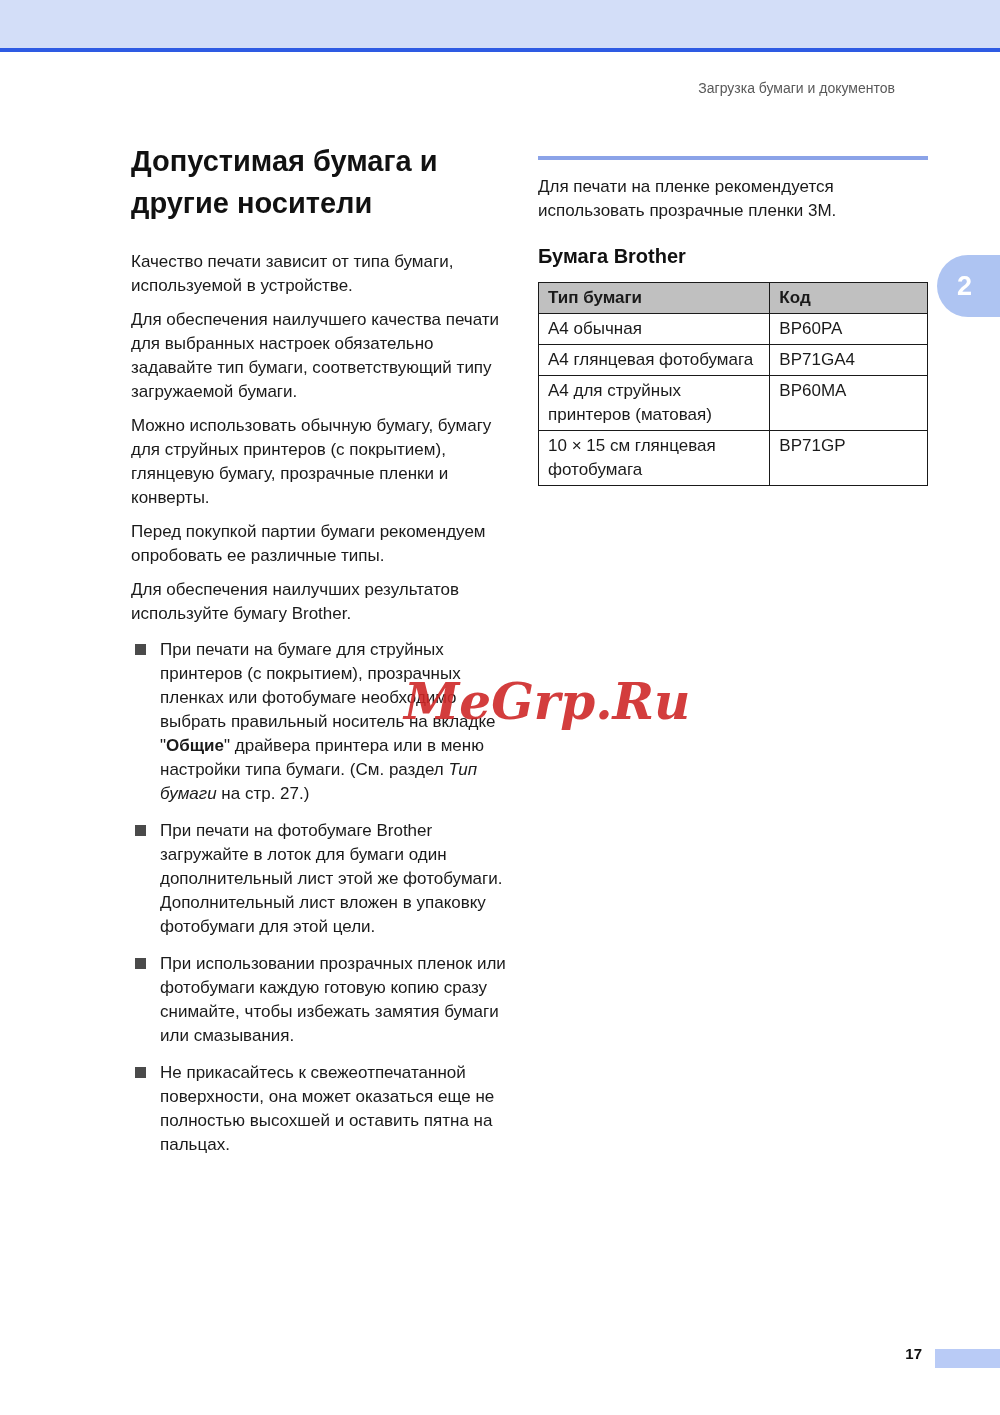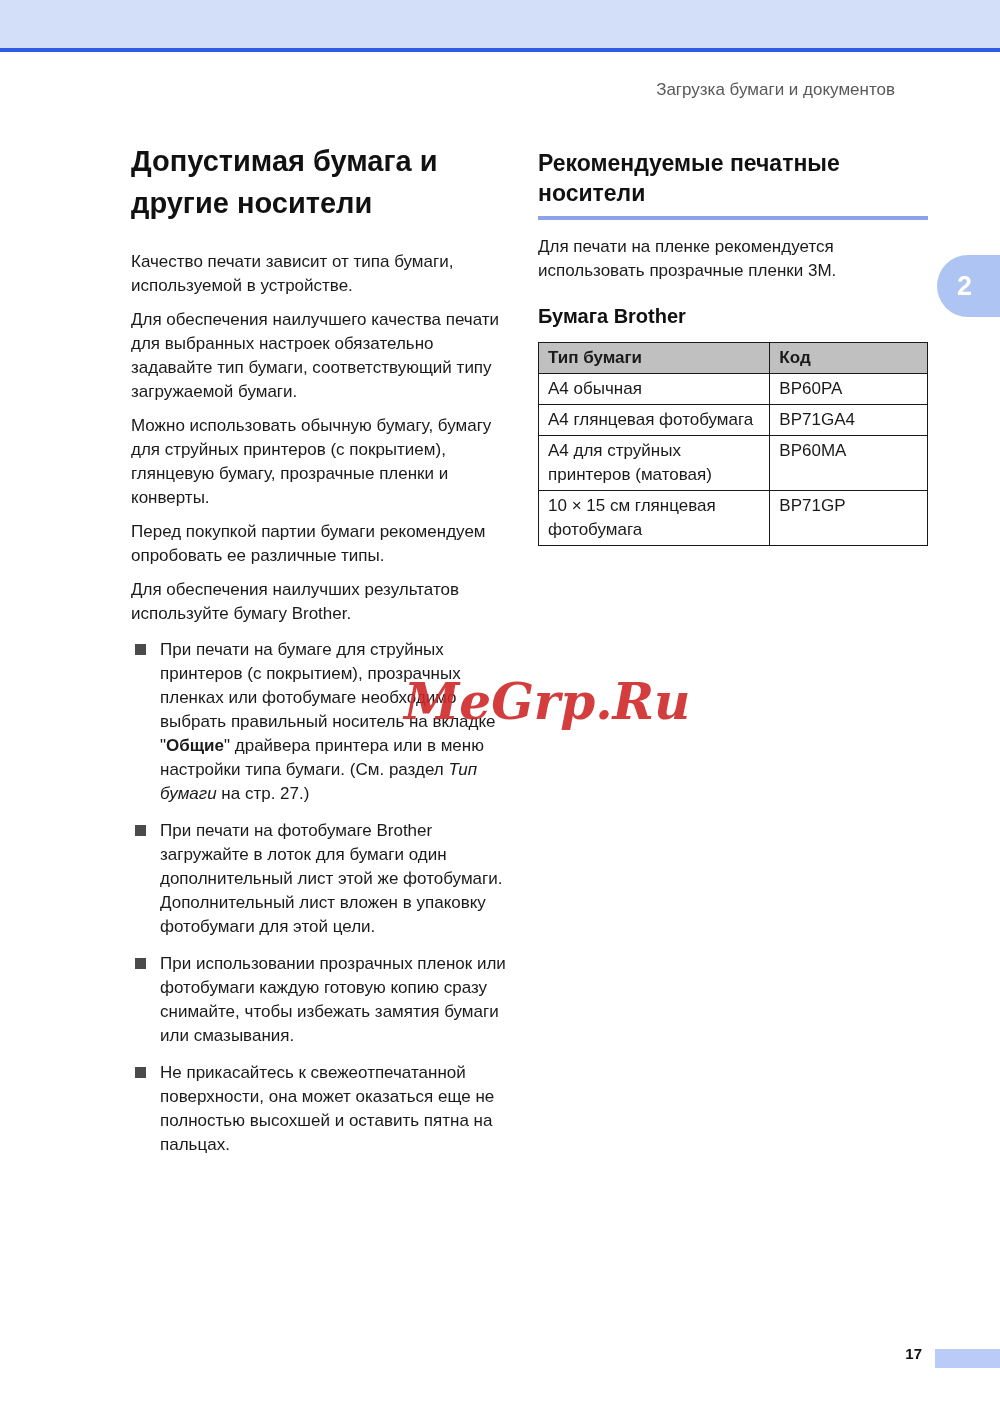--- a/index.html
+++ b/index.html
@@ -7,21 +7,21 @@
   .page {
     position:relative; width:1000px; height:1415px; background:#ffffff;
     font-family:"Liberation Sans", sans-serif; color:#1a1a1a; overflow:hidden;
   }
   .top-band {
     position:absolute; top:0; left:0; width:1000px; height:52px;
     background:#D3DEF8; border-bottom:4px solid #2E5BE3;
   }
   .running-title {
     position:absolute; top:80px; right:105px;
-    font-size:17px; color:#595959;
+    font-size:14px; color:#595959;
   }
   .chapter-tab {
     position:absolute; top:255px; right:0; width:63px; height:62px;
     background:#AEC4F2; border-radius:31px 0 0 31px;
     display:flex; align-items:center; justify-content:center;
     color:#ffffff; font-weight:bold; font-size:27px; padding-right:8px;
   }
   .col-left  { position:absolute; left:96px;  top:140px; width:386px;margin-left:35px; }
   .col-right { position:absolute; left:538px; top:148px; width:390px; }
   h1.doc-title { font-size:29px; line-height:42px; font-weight:bold; margin:0 0 26px 0; color:#111; }
@@ -96,21 +96,20 @@
         <span>При использовании прозрачных пленок или фотобумаги каждую готовую копию сразу снимайте, чтобы избежать замятия бумаги или смазывания.</span>
       </li>
       <li>
         <span class="sq"></span>
         <span>Не прикасайтесь к свежеотпечатанной поверхности, она может оказаться еще не полностью высохшей и оставить пятна на пальцах.</span>
       </li>
     </ul>
   </div>
 
   <div class="col-right">
-    <h2 class="sec-title">Рекомендуемые печатные носители</h2>
     <div class="sec-rule"></div>
 
     <p class="body-p">Для печати на пленке рекомендуется использовать прозрачные пленки 3М.</p>
 
     <h3 class="sub-title">Бумага Brother</h3>
 
     <table class="paper-table">
       <colgroup>
           <col class="c1">
           <col class="c2">

